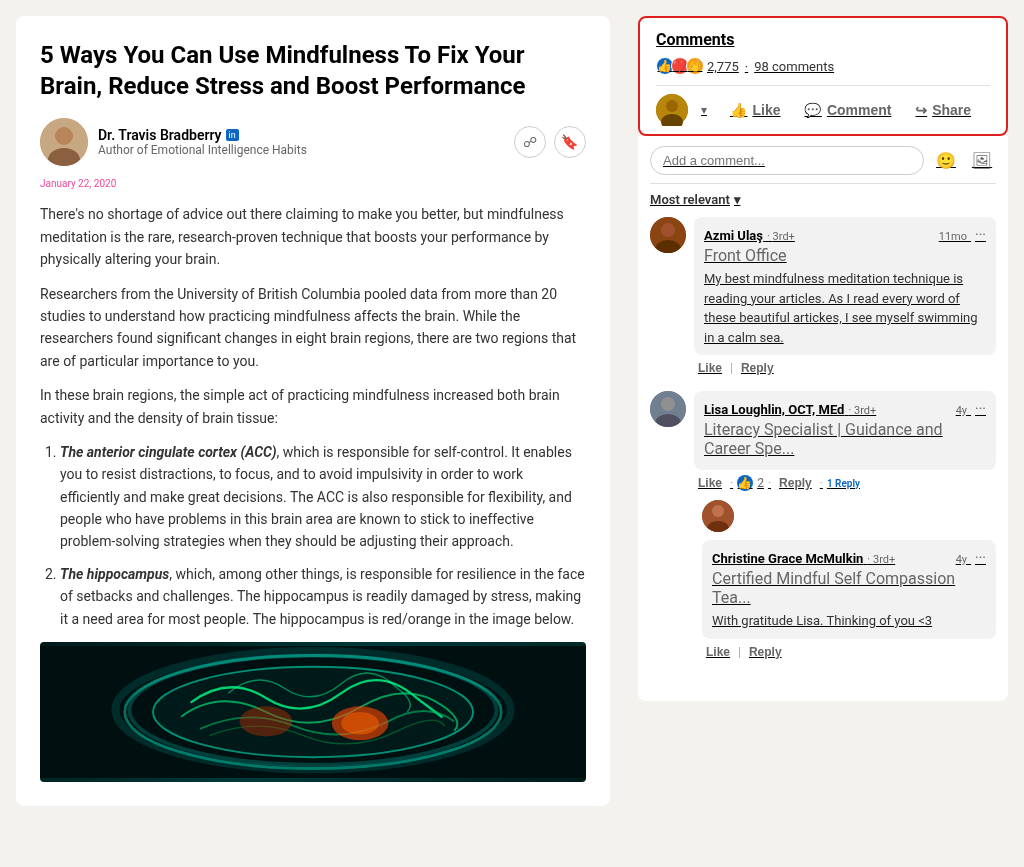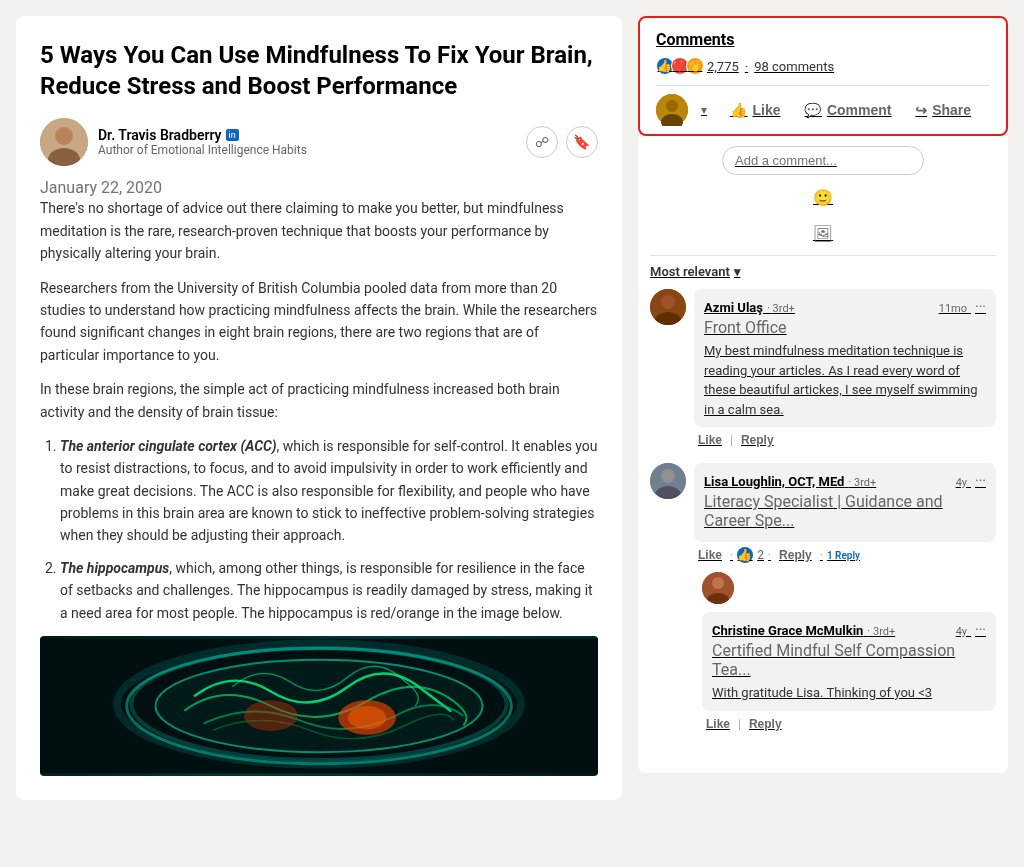--- a/index.html
+++ b/index.html
@@ -7,21 +7,21 @@
       font-family: -apple-system, BlinkMacSystemFont, 'Segoe UI', Roboto, sans-serif;
       background: #f3f2ef;
       display: flex;
       justify-content: center;
       align-items: flex-start;
       min-height: 867px;
       padding: 16px;
     }
     .page-wrapper {
       display: flex;
-      gap: 16px;
+      gap: 28px;
       width: 1000px;
       max-width: 100%;
     }
     
     .article-col {
       flex: 1;
       background: #fff;
       padding: 24px;
       border-radius: 8px;
     }
@@ -82,22 +82,23 @@
       border: 1px solid #ccc;
       background: #fff;
       display: flex;
       align-items: center;
       justify-content: center;
       cursor: pointer;
       font-size: 14px;
       color: #666;
     }
     .article-date {
-      font-size: 16px;
-      color: #737373;
+      font-size: 10px;
+      color: #ec4899;
+      margin-bottom: 14px;
     }
     .article-body {
       font-size: 14px;
       color: #333;
       line-height: 1.6;
     }
     .article-body p { margin-bottom: 12px; }
     .article-body ol {
       padding-left: 20px;
       margin-bottom: 12px;
@@ -217,26 +218,24 @@
 
     
     .comment-feed {
       background: #fff;
       border-radius: 0 0 8px 8px;
       padding: 0 12px 12px;
       margin-top: 0;
     }
     .add-comment-row {
       display: flex;
-      align-items: center;
       gap: 8px;
       padding: 10px 0 8px;
       border-bottom: 1px solid #e0e0e0;
       margin-bottom: 8px;
-      flex-direction: column;
     }
     .add-comment-input {
       flex: 1;
       border: 1px solid #ccc;
       border-radius: 20px;
       padding: 6px 12px;
       font-size: 13px;
       color: #aaa;
       background: #fff;
       outline: none;

